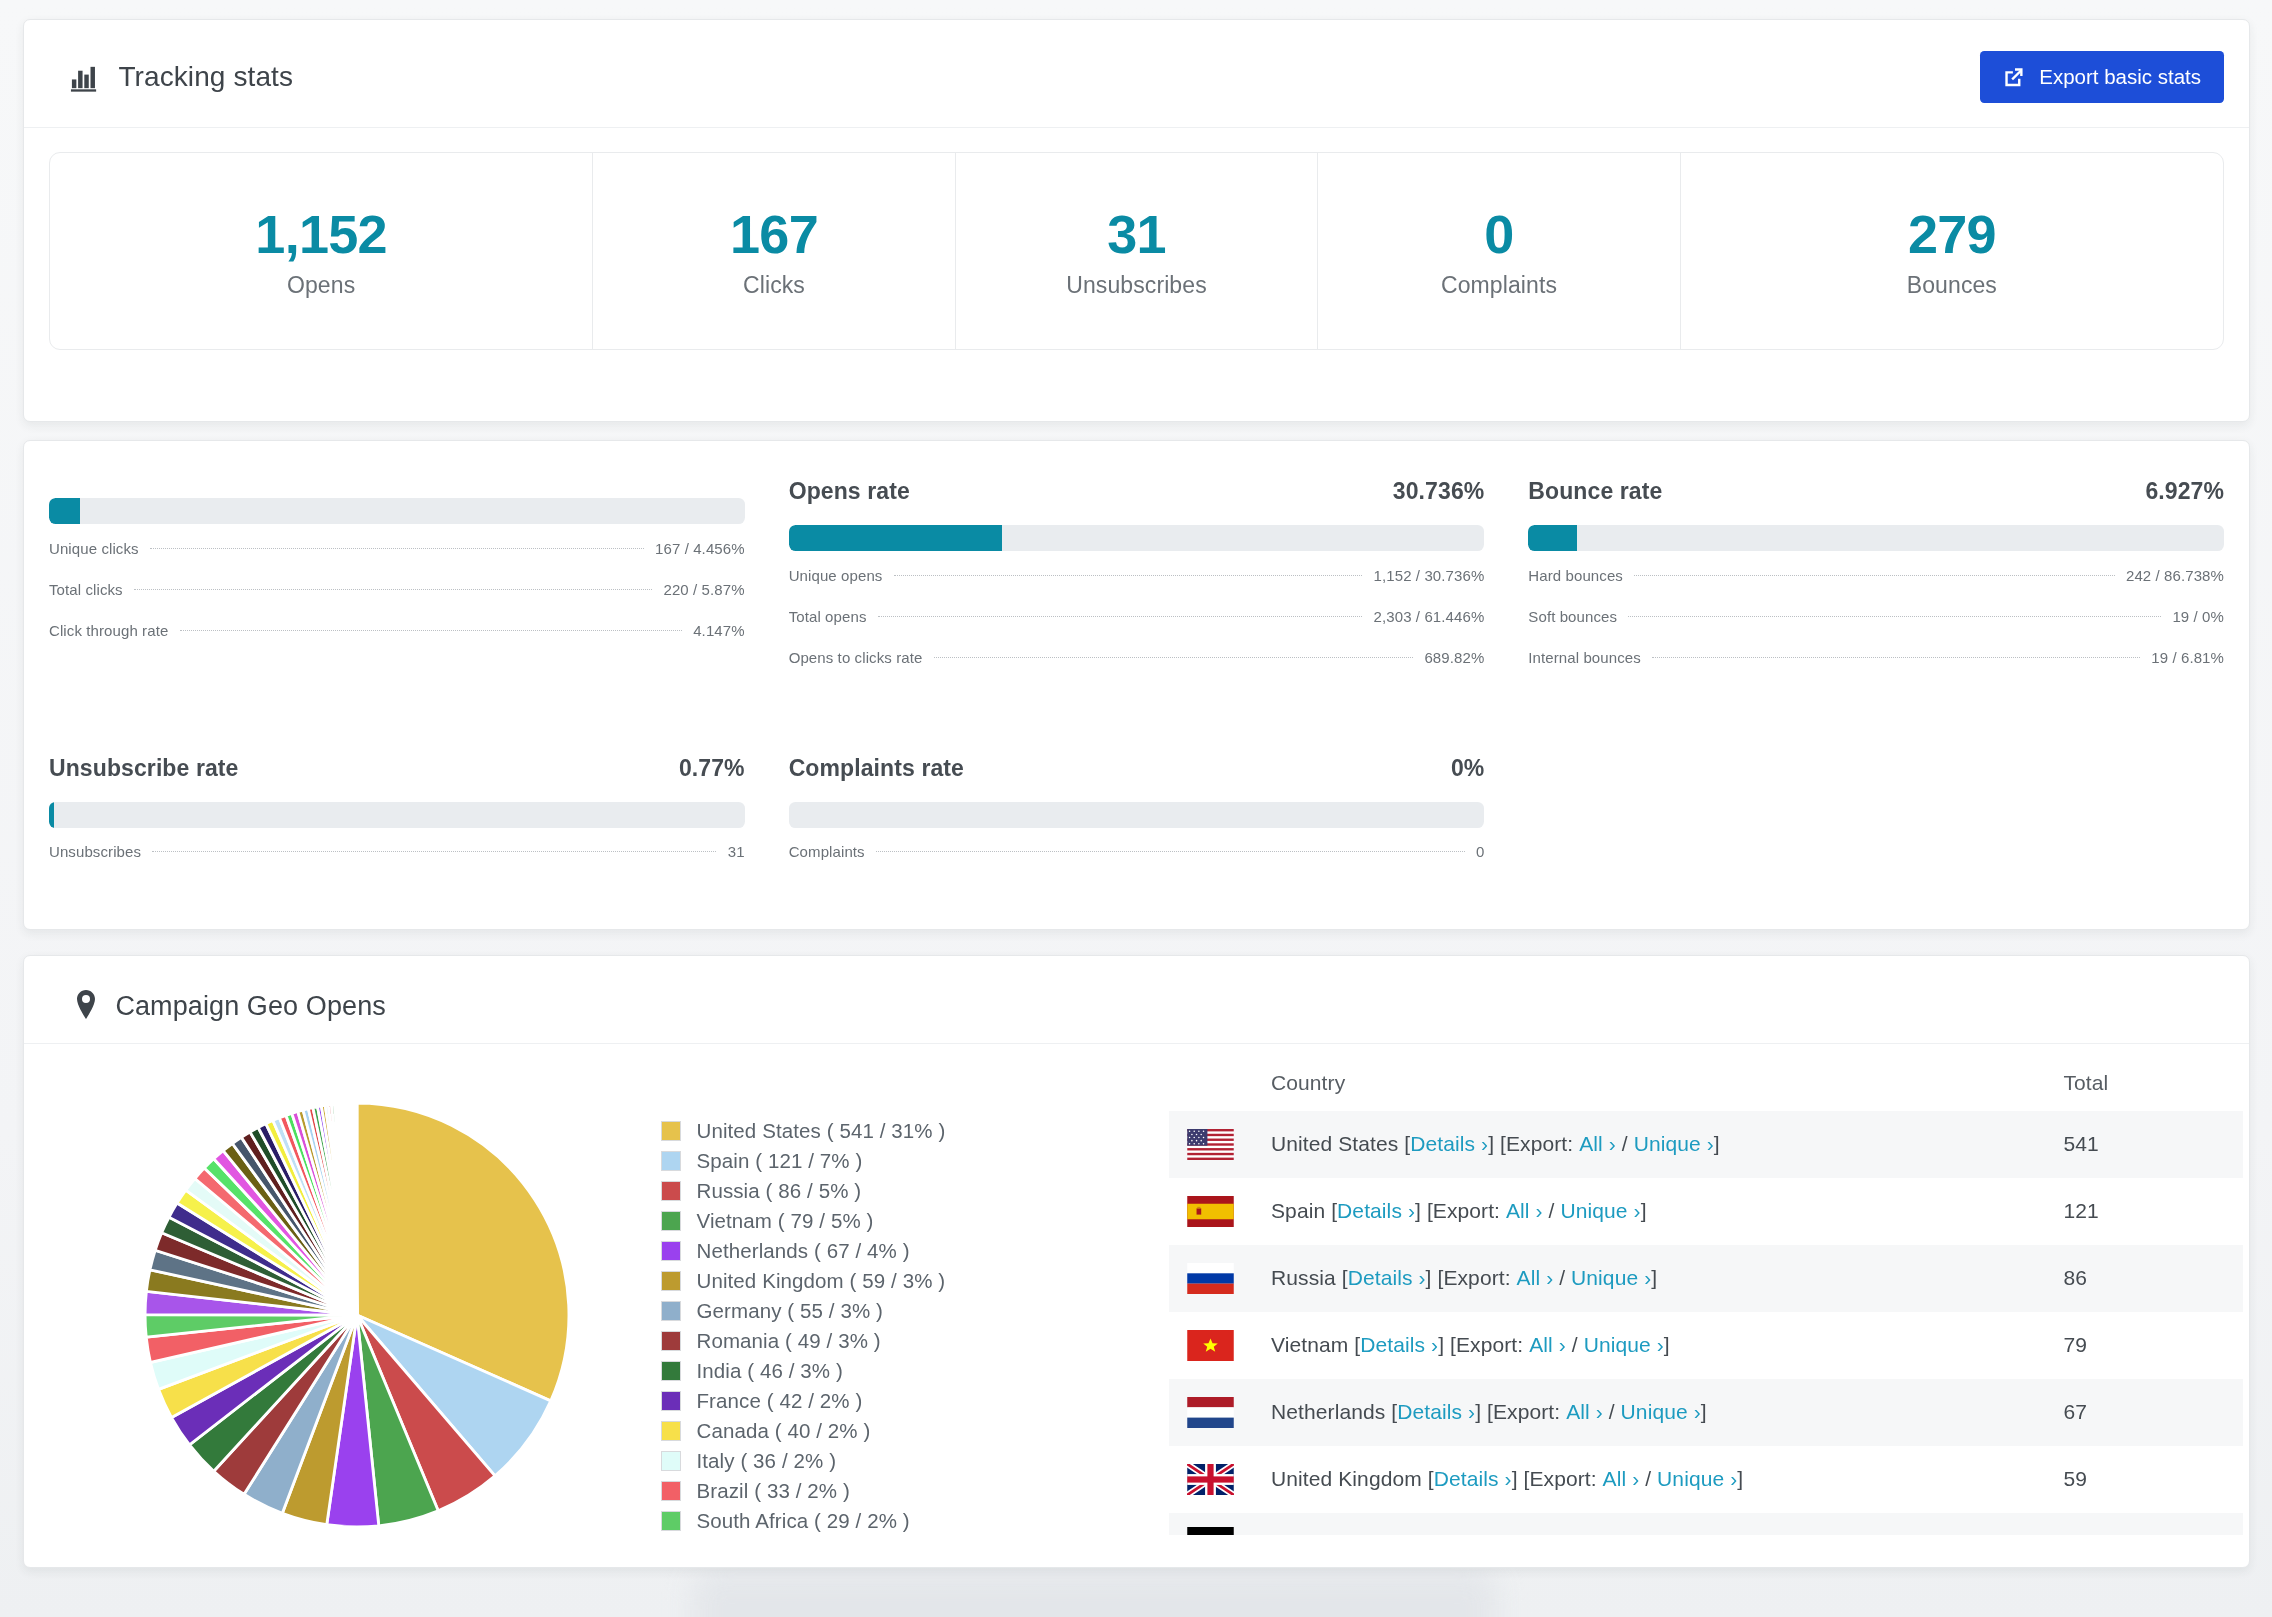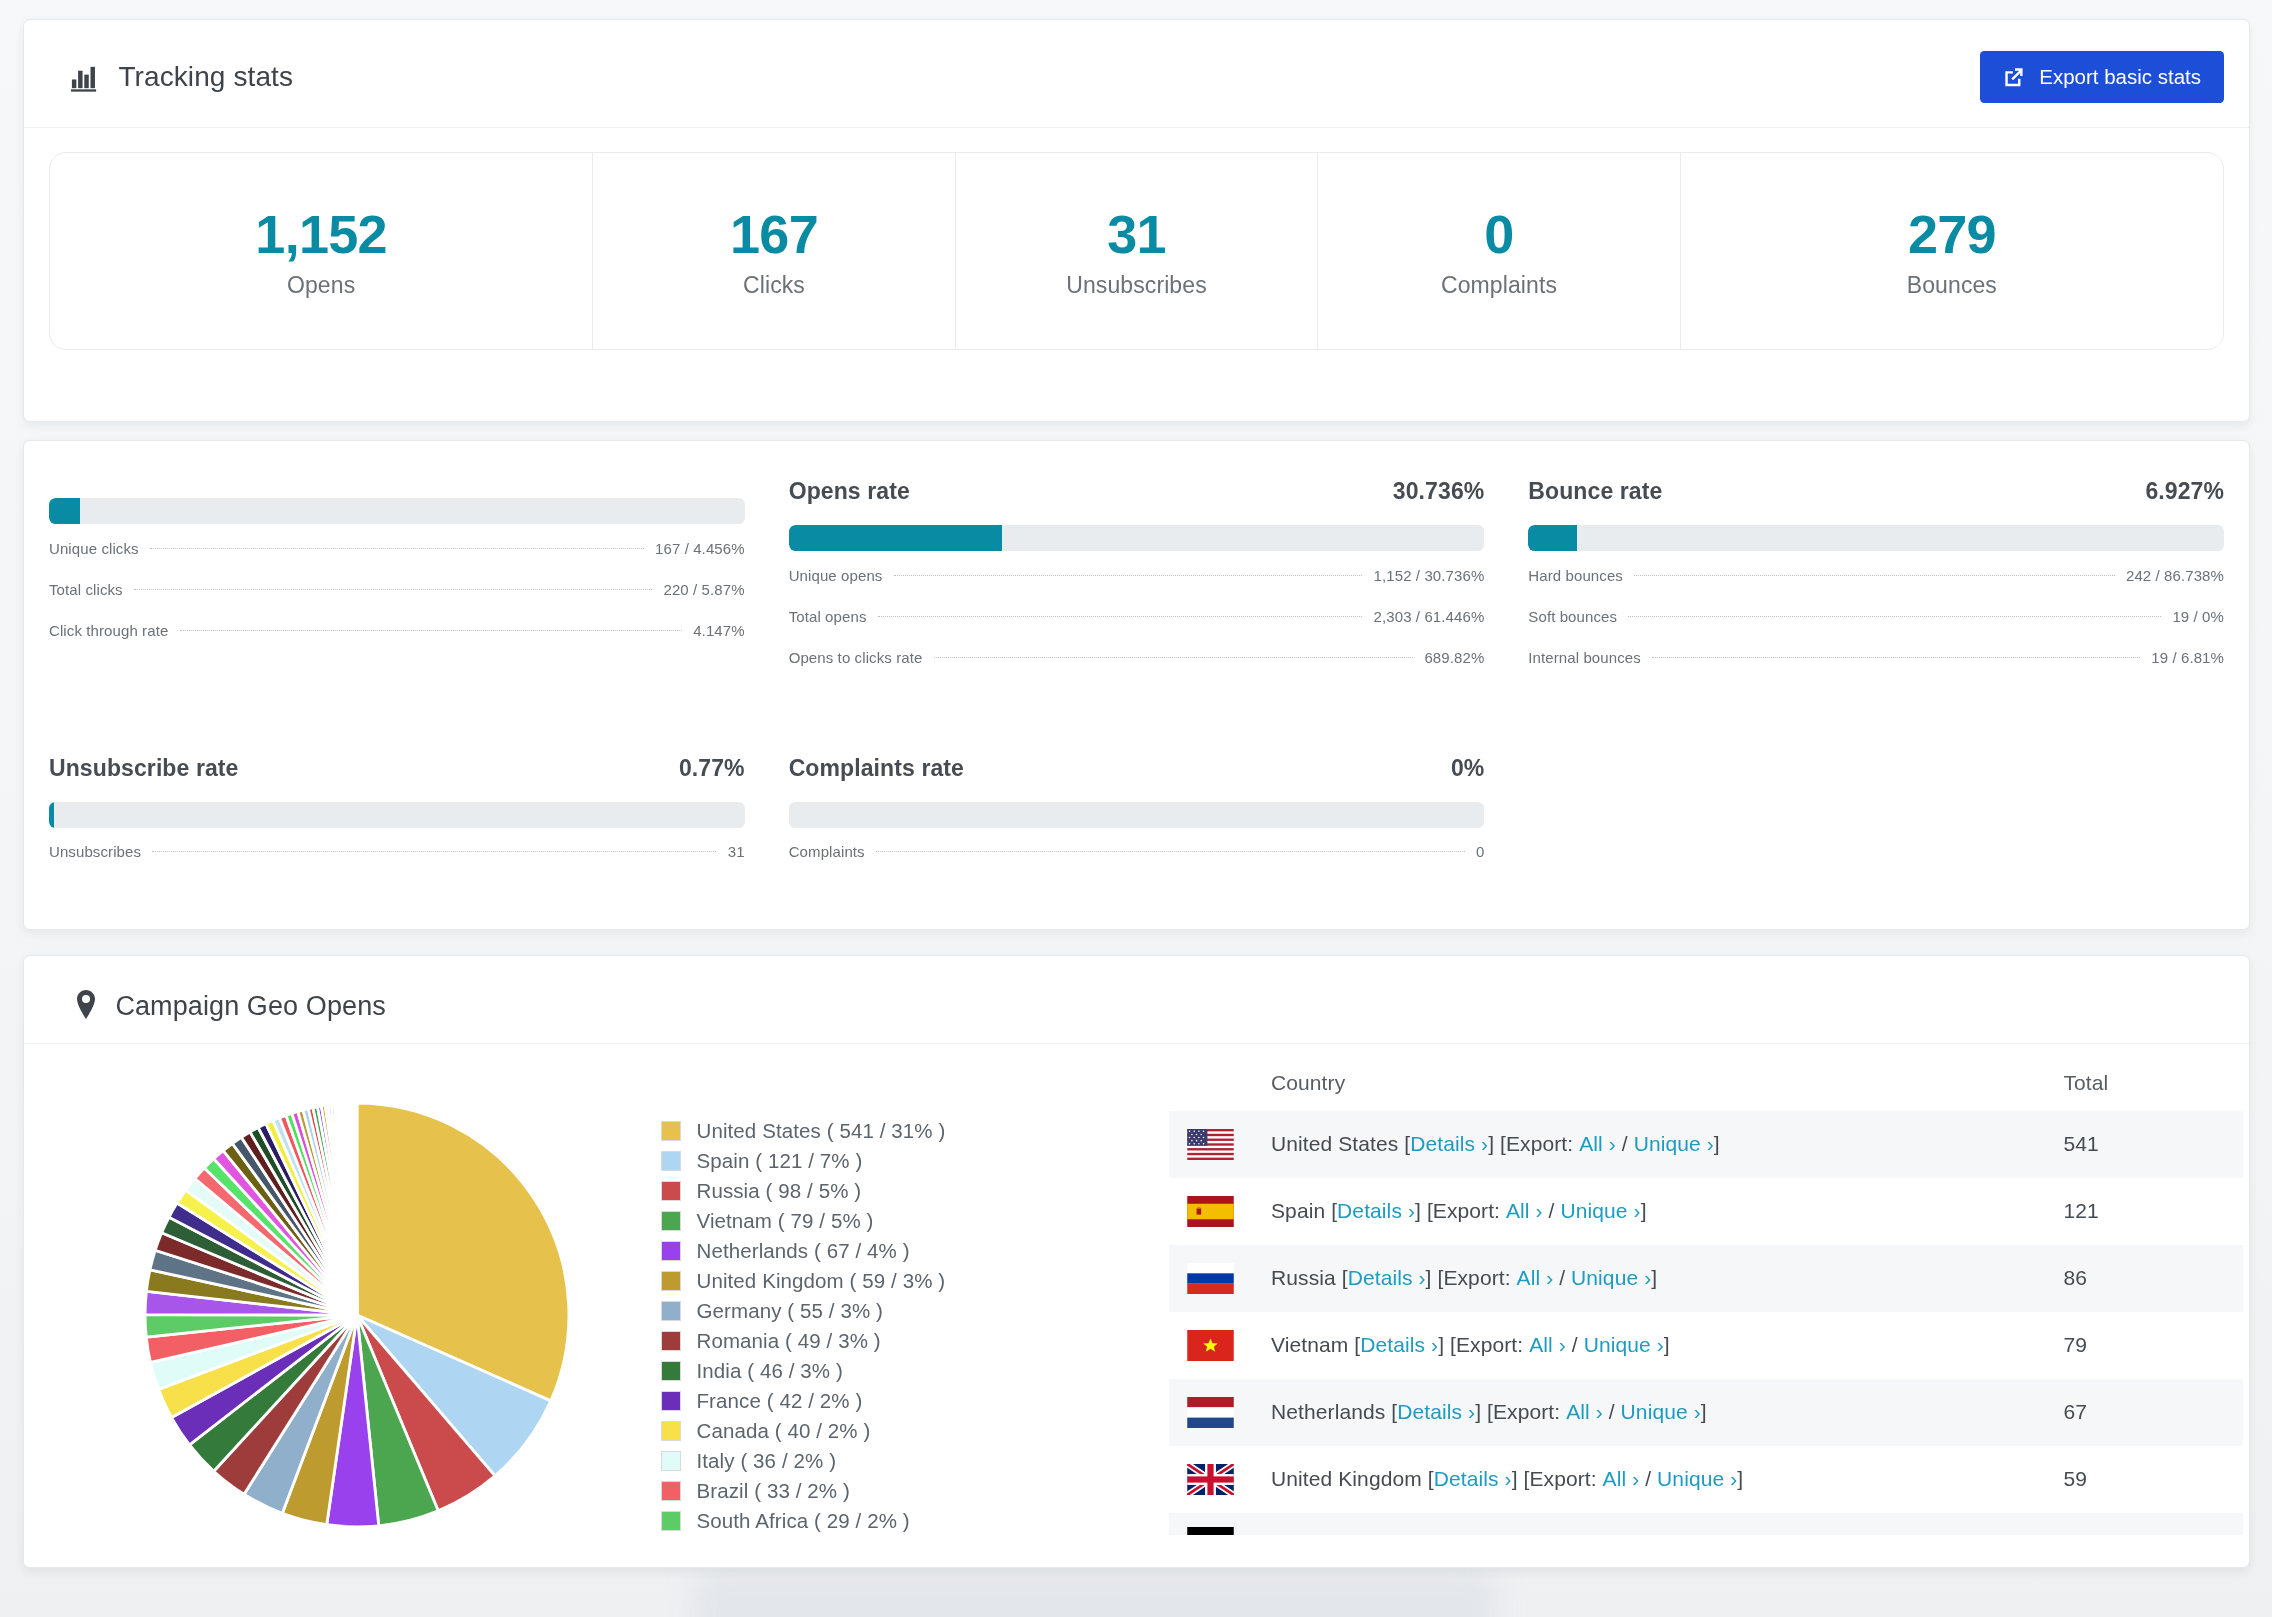--- a/index.html
+++ b/index.html
@@ -15,21 +15,21 @@
     box-shadow:0 3.5px 10px rgba(40,50,60,.07); margin:0 23px; position:relative; }
   .card-tracking { margin-top:19px; }
   .card-head { display:flex; align-items:center; justify-content:space-between;
     padding:31px 25.4px 24px 44px; border-bottom:1.4px solid #eef0f2; }
   .head-left { display:flex; align-items:center; gap:18.4px; }
   .card-title { font-size:28px; font-weight:500; color:#3e444a; }
   .hicon { display:inline-flex; width:32px; height:32px; align-items:center; justify-content:center; }
   .btn-export { display:flex; align-items:center; gap:12.7px; background:#1d4ed8; color:#fff;
     border:none; border-radius:4.2px; font-family:inherit; font-size:20.5px; padding:14px 22.6px; cursor:pointer; }
   
-  .stats-row { display:flex; margin:24px 25px 0 25px; border:0.7px solid #e9ebed; border-radius:17px; height:198px; margin-bottom:71px; }
+  .stats-row { display:flex; margin:24px 25px 0 25px; border:0.7px solid #e9ebed; border-radius:11px; height:198px; margin-bottom:71px; }
   .stat-box { flex:1; display:flex; flex-direction:column; align-items:center; justify-content:center; border-left:0.7px solid #e9ebed; }
   .stat-box:first-child { border-left:none; flex:1.5; }
   .stat-box:last-child { flex:1.5; }
   .stat-value { font-size:54px; font-weight:bold; color:#0A8BA4; letter-spacing:-0.7px; }
   .stat-label { font-size:23px; color:#6b7177; margin-top:7px; }
   
   .card-rates { margin-top:18.4px; padding:37px 25px 45px 25px; }
   .rates-grid { display:grid; grid-template-columns:repeat(3,1fr); column-gap:44px; row-gap:65px; }
   .rate-head { display:flex; justify-content:space-between; align-items:baseline; }
   .rate-title,.rate-value { font-size:23px; font-weight:bold; color:#464c52; }
@@ -324,21 +324,21 @@
     <li>
         <span class="swatch" style="background: rgb(230, 194, 76);"></span>
         <span>United States ( 541 / 31% )</span>
       </li>
         <li>
         <span class="swatch" style="background: rgb(174, 213, 241);"></span>
         <span>Spain ( 121 / 7% )</span>
       </li>
         <li>
         <span class="swatch" style="background: rgb(203, 75, 76);"></span>
-        <span>Russia ( 98 / 5% )</span>
+        <span>Russia ( 86 / 5% )</span>
       </li>
         <li>
         <span class="swatch" style="background: rgb(76, 165, 79);"></span>
         <span>Vietnam ( 79 / 5% )</span>
       </li>
         <li>
         <span class="swatch" style="background: rgb(154, 65, 238);"></span>
         <span>Netherlands ( 67 / 4% )</span>
       </li>
         <li>

